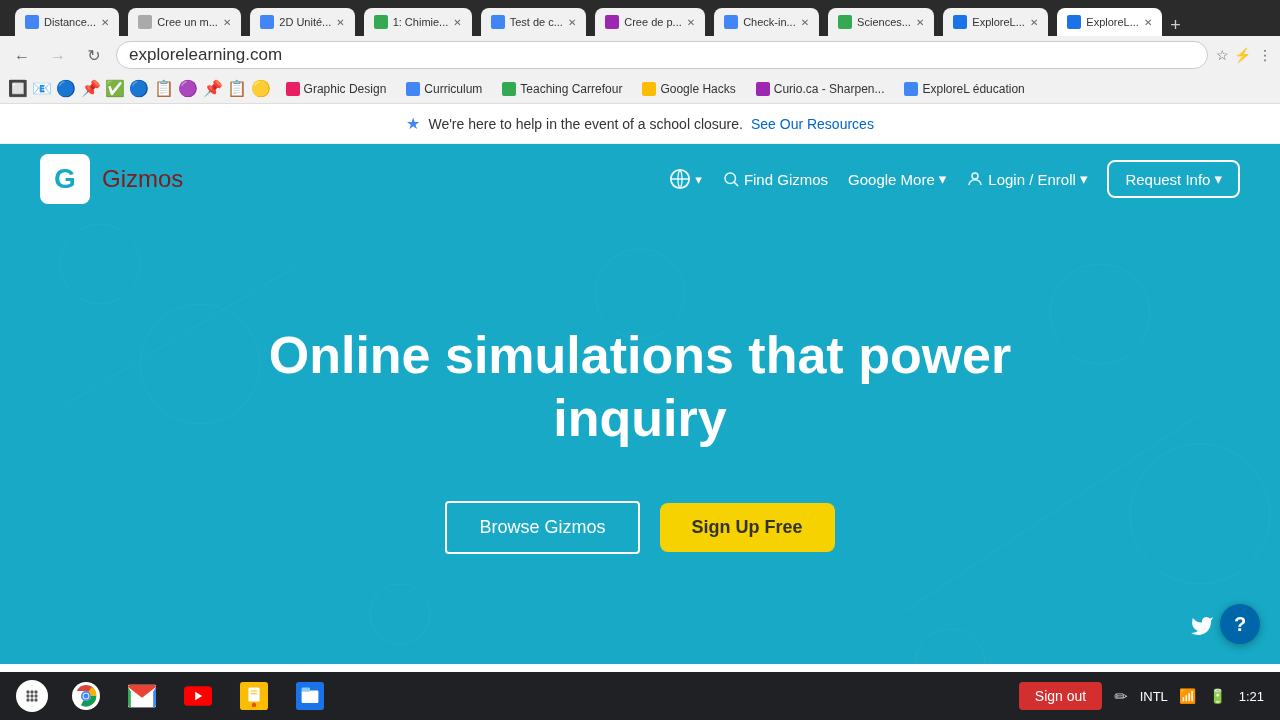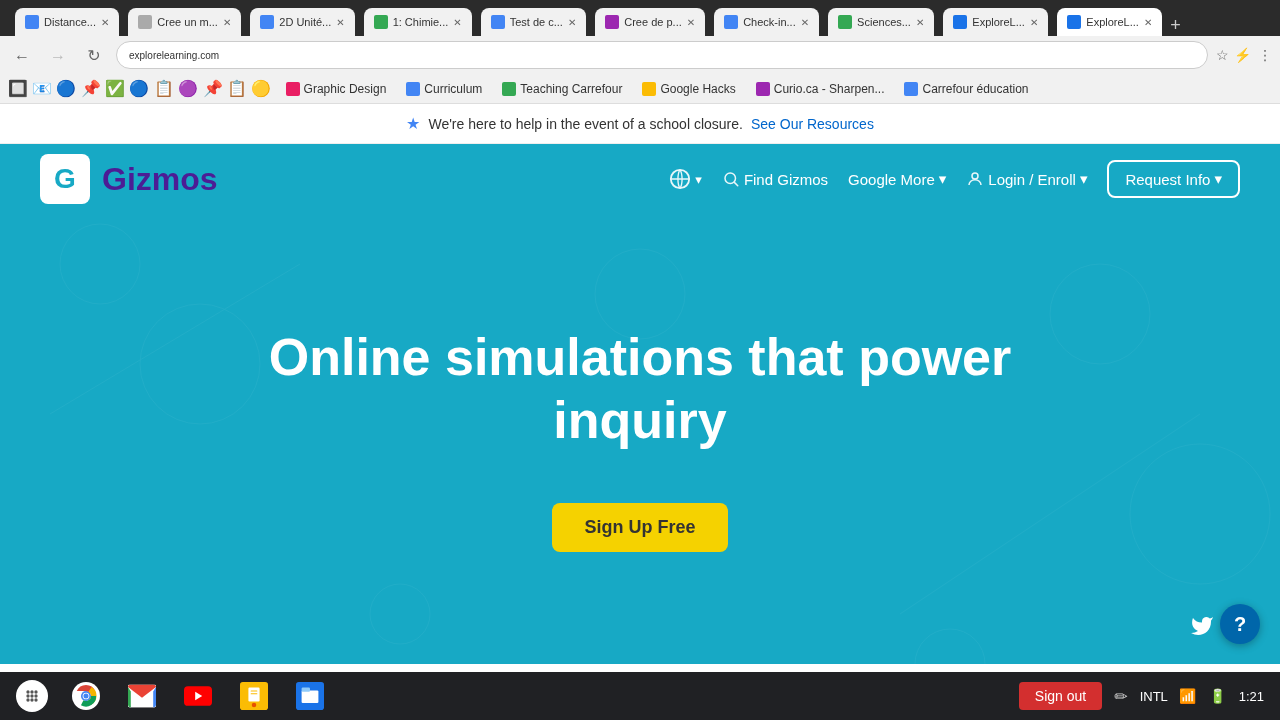--- a/index.html
+++ b/index.html
@@ -6,38 +6,38 @@
     body { font-family: Arial, sans-serif; width: 1280px; height: 720px; overflow: hidden; background: #fff; }
     .tab-bar { background: #2b2b2b; height: 36px; display: flex; align-items: flex-end; padding: 0 8px; gap: 2px; overflow: hidden; }
     .tab { background: #f1f1f1; border-radius: 8px 8px 0 0; height: 28px; display: flex; align-items: center; padding: 0 10px; font-size: 11px; color: #333; gap: 5px; min-width: 100px; max-width: 150px; white-space: nowrap; overflow: hidden; margin-left: 7px; }
     .tab.active { background: #fff; }
     .tab-favicon { width: 14px; height: 14px; background: #4285f4; border-radius: 2px; flex-shrink: 0; }
     .tab-close { margin-left: auto; color: #666; font-size: 10px; cursor: pointer; flex-shrink: 0; }
     .tab-new { background: none; border: none; color: #ccc; font-size: 18px; cursor: pointer; padding: 0 6px; }
 
     .address-bar-row { background: #f1f1f1; height: 38px; display: flex; align-items: center; padding: 4px 8px; gap: 8px; }
     .nav-btn { background: none; border: none; color: #666; font-size: 16px; cursor: pointer; width: 28px; height: 28px; display: flex; align-items: center; justify-content: center; border-radius: 50%; }
-    .address-box { flex: 1; background: #fff; border: 1px solid #ccc; border-radius: 20px; height: 28px; display: flex; align-items: center; padding: 0 12px; font-size: 10px; color: #333; }
+    .address-box { flex: 1; background: #fff; border: 1px solid #ccc; border-radius: 20px; height: 28px; display: flex; align-items: center; padding: 0 12px; font-size: 17px; color: #333; }
     .address-icons { display: flex; gap: 6px; align-items: center; }
     .addr-icon { color: #666; font-size: 14px; cursor: pointer; }
 
     .bookmarks-bar { background: #f1f1f1; height: 30px; display: flex; align-items: center; padding: 0 8px; gap: 8px; border-bottom: 1px solid #ddd; font-size: 12px; color: #333; overflow: hidden; }
     .bookmark-item { display: flex; align-items: center; gap: 4px; cursor: pointer; white-space: nowrap; padding: 2px 6px; border-radius: 4px; }
     .bm-icon { width: 14px; height: 14px; border-radius: 2px; flex-shrink: 0; }
 
     
     .announcement-bar { background: #fff; text-align: center; padding: 10px; font-size: 14px; color: #333; border-bottom: 1px solid #eee; display: flex; align-items: center; justify-content: center; gap: 8px; }
     .announcement-star { color: #4285f4; font-size: 16px; }
     .announcement-link { color: #0066cc; text-decoration: none; }
 
     
     .site-header { background: #17a9c5; padding: 0 40px; height: 70px; display: flex; align-items: center; justify-content: space-between; }
     .logo-area { display: flex; align-items: center; gap: 12px; }
     .logo-box { background: #fff; border-radius: 8px; width: 50px; height: 50px; display: flex; align-items: center; justify-content: center; font-size: 28px; font-weight: bold; color: #17a9c5; }
-    .logo-text { color: #4c1d95; font-size: 32px; font-weight: bold; }
+    .logo-text { color: #7f1d1d; font-size: 24px; font-weight: normal; }
     .nav-menu { display: flex; align-items: center; gap: 20px; }
     .nav-item { color: #fff; font-size: 15px; cursor: pointer; display: flex; align-items: center; gap: 4px; text-decoration: none; }
     .nav-item svg { opacity: 0.9; }
     .request-btn { border: 2px solid #fff; color: #fff; background: transparent; padding: 8px 16px; border-radius: 8px; font-size: 15px; cursor: pointer; display: flex; align-items: center; gap: 4px; }
 
     
     .hero { background: #17a9c5; min-height: 450px; display: flex; flex-direction: column; align-items: center; justify-content: center; position: relative; padding: 40px 20px; }
     .hero-title { color: #fff; font-size: 52px; font-weight: bold; text-align: center; line-height: 1.2; max-width: 800px; margin-bottom: 52px; }
     .hero-buttons { display: flex; gap: 20px; align-items: center; }
     .btn-browse { background: transparent; border: 2px solid #fff; color: #fff; padding: 14px 32px; font-size: 18px; border-radius: 4px; cursor: pointer; }
@@ -149,21 +149,21 @@
   <div class="bookmark-item">
     <div class="bm-icon" style="background:#fbbc04"></div>
     <span>Google Hacks</span>
   </div>
   <div class="bookmark-item">
     <div class="bm-icon" style="background:#9c27b0"></div>
     <span>Curio.ca - Sharpen...</span>
   </div>
   <div class="bookmark-item">
     <div class="bm-icon" style="background:#4285f4"></div>
-    <span>Carrefour éducation</span>
+    <span>ExploreL éducation</span>
   </div>
 </div>
 
 <div style="height: calc(720px - 36px - 38px - 30px - 48px); overflow: hidden;">
 
   <div class="announcement-bar">
     <span class="announcement-star">★</span>
     <span>We're here to help in the event of a school closure.</span>
     <a class="announcement-link" href="#">See Our Resources</a>
   </div>
@@ -231,20 +231,21 @@
           <circle cx="950" cy="450" r="35"></circle>
         </g>
       </svg>
     </div>
 
     <h1 class="hero-title">
       <span>Online simulations that power inquiry</span><br>
     </h1>
 
     <div class="hero-buttons">
+      <button class="btn-browse">Browse Gizmos</button>
       <button class="btn-signup">Sign Up Free</button>
     </div>
 
     <div class="social-icons">
 
       <span class="social-icon">
         <svg width="24" height="24" viewBox="0 0 24 24" fill="white">
           <path d="M23 3a10.9 10.9 0 01-3.14 1.53 4.48 4.48 0 00-7.86 3v1A10.66 10.66 0 013 4s-4 9 5 13a11.64 11.64 0 01-7 2c9 5 20 0 20-11.5a4.5 4.5 0 00-.08-.83A7.72 7.72 0 0023 3z"></path>
         </svg>
       </span>

